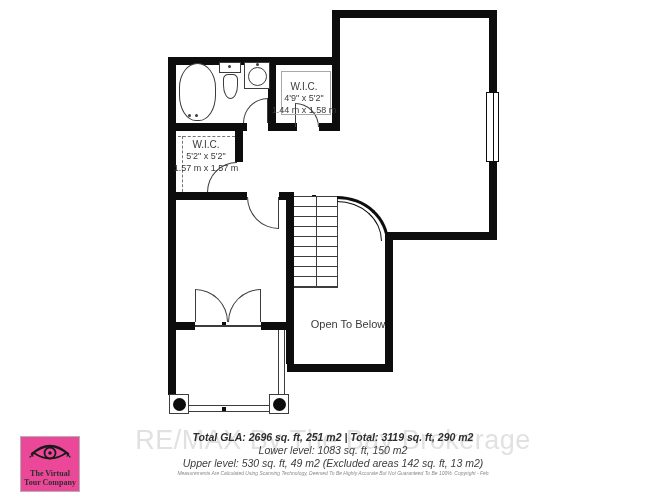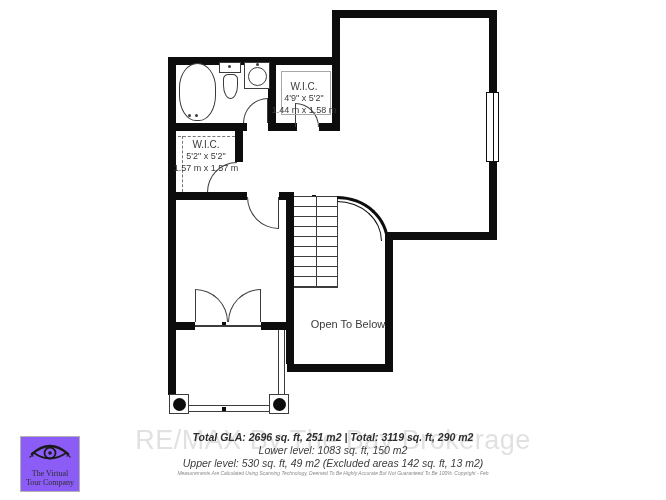--- a/index.html
+++ b/index.html
@@ -66,21 +66,21 @@
 
   .watermark{position:absolute;left:333px;top:425px;transform:translateX(-50%);
     font-size:27px;font-weight:normal;letter-spacing:0.5px;color:var(--wm);opacity:0.55;white-space:nowrap;}
 
   .footer{position:absolute;left:0;top:431px;width:666px;text-align:center;color:#3d3d3d;font-style:italic;}
   .footer .total{font-size:10.5px;font-weight:bold;color:#2e2e2e;margin-bottom:1px;}
   .footer .lvl{font-size:10.5px;margin-top:1px;}
   .footer .disc{font-size:8px;color:#8a8a8a;transform:scale(0.62);transform-origin:center top;margin-top:2px;white-space:nowrap;}
 
   .logo{position:absolute;left:20px;top:436px;width:60px;height:56px;box-sizing:border-box;border:1px solid #b3b3b3;
-    background:#8b5cf6;text-align:center;padding-top:3px;}
+    background:#ec4899;text-align:center;padding-top:3px;font-weight:bold;}
   .logo-text{font-family:"Liberation Serif",serif;font-size:8px;line-height:1.15;color:#2f2f2f;margin-top:1px;}
 </style>
 </head>
 <body>
 
 <div id="canvas">
 
   <div class="w" style="left:168px;top:57px;width:172px;height:8px;"></div>
   <div class="w" style="left:168px;top:57px;width:8px;height:273px;"></div>
   <div class="w" style="left:268px;top:57px;width:8px;height:74px;"></div>

